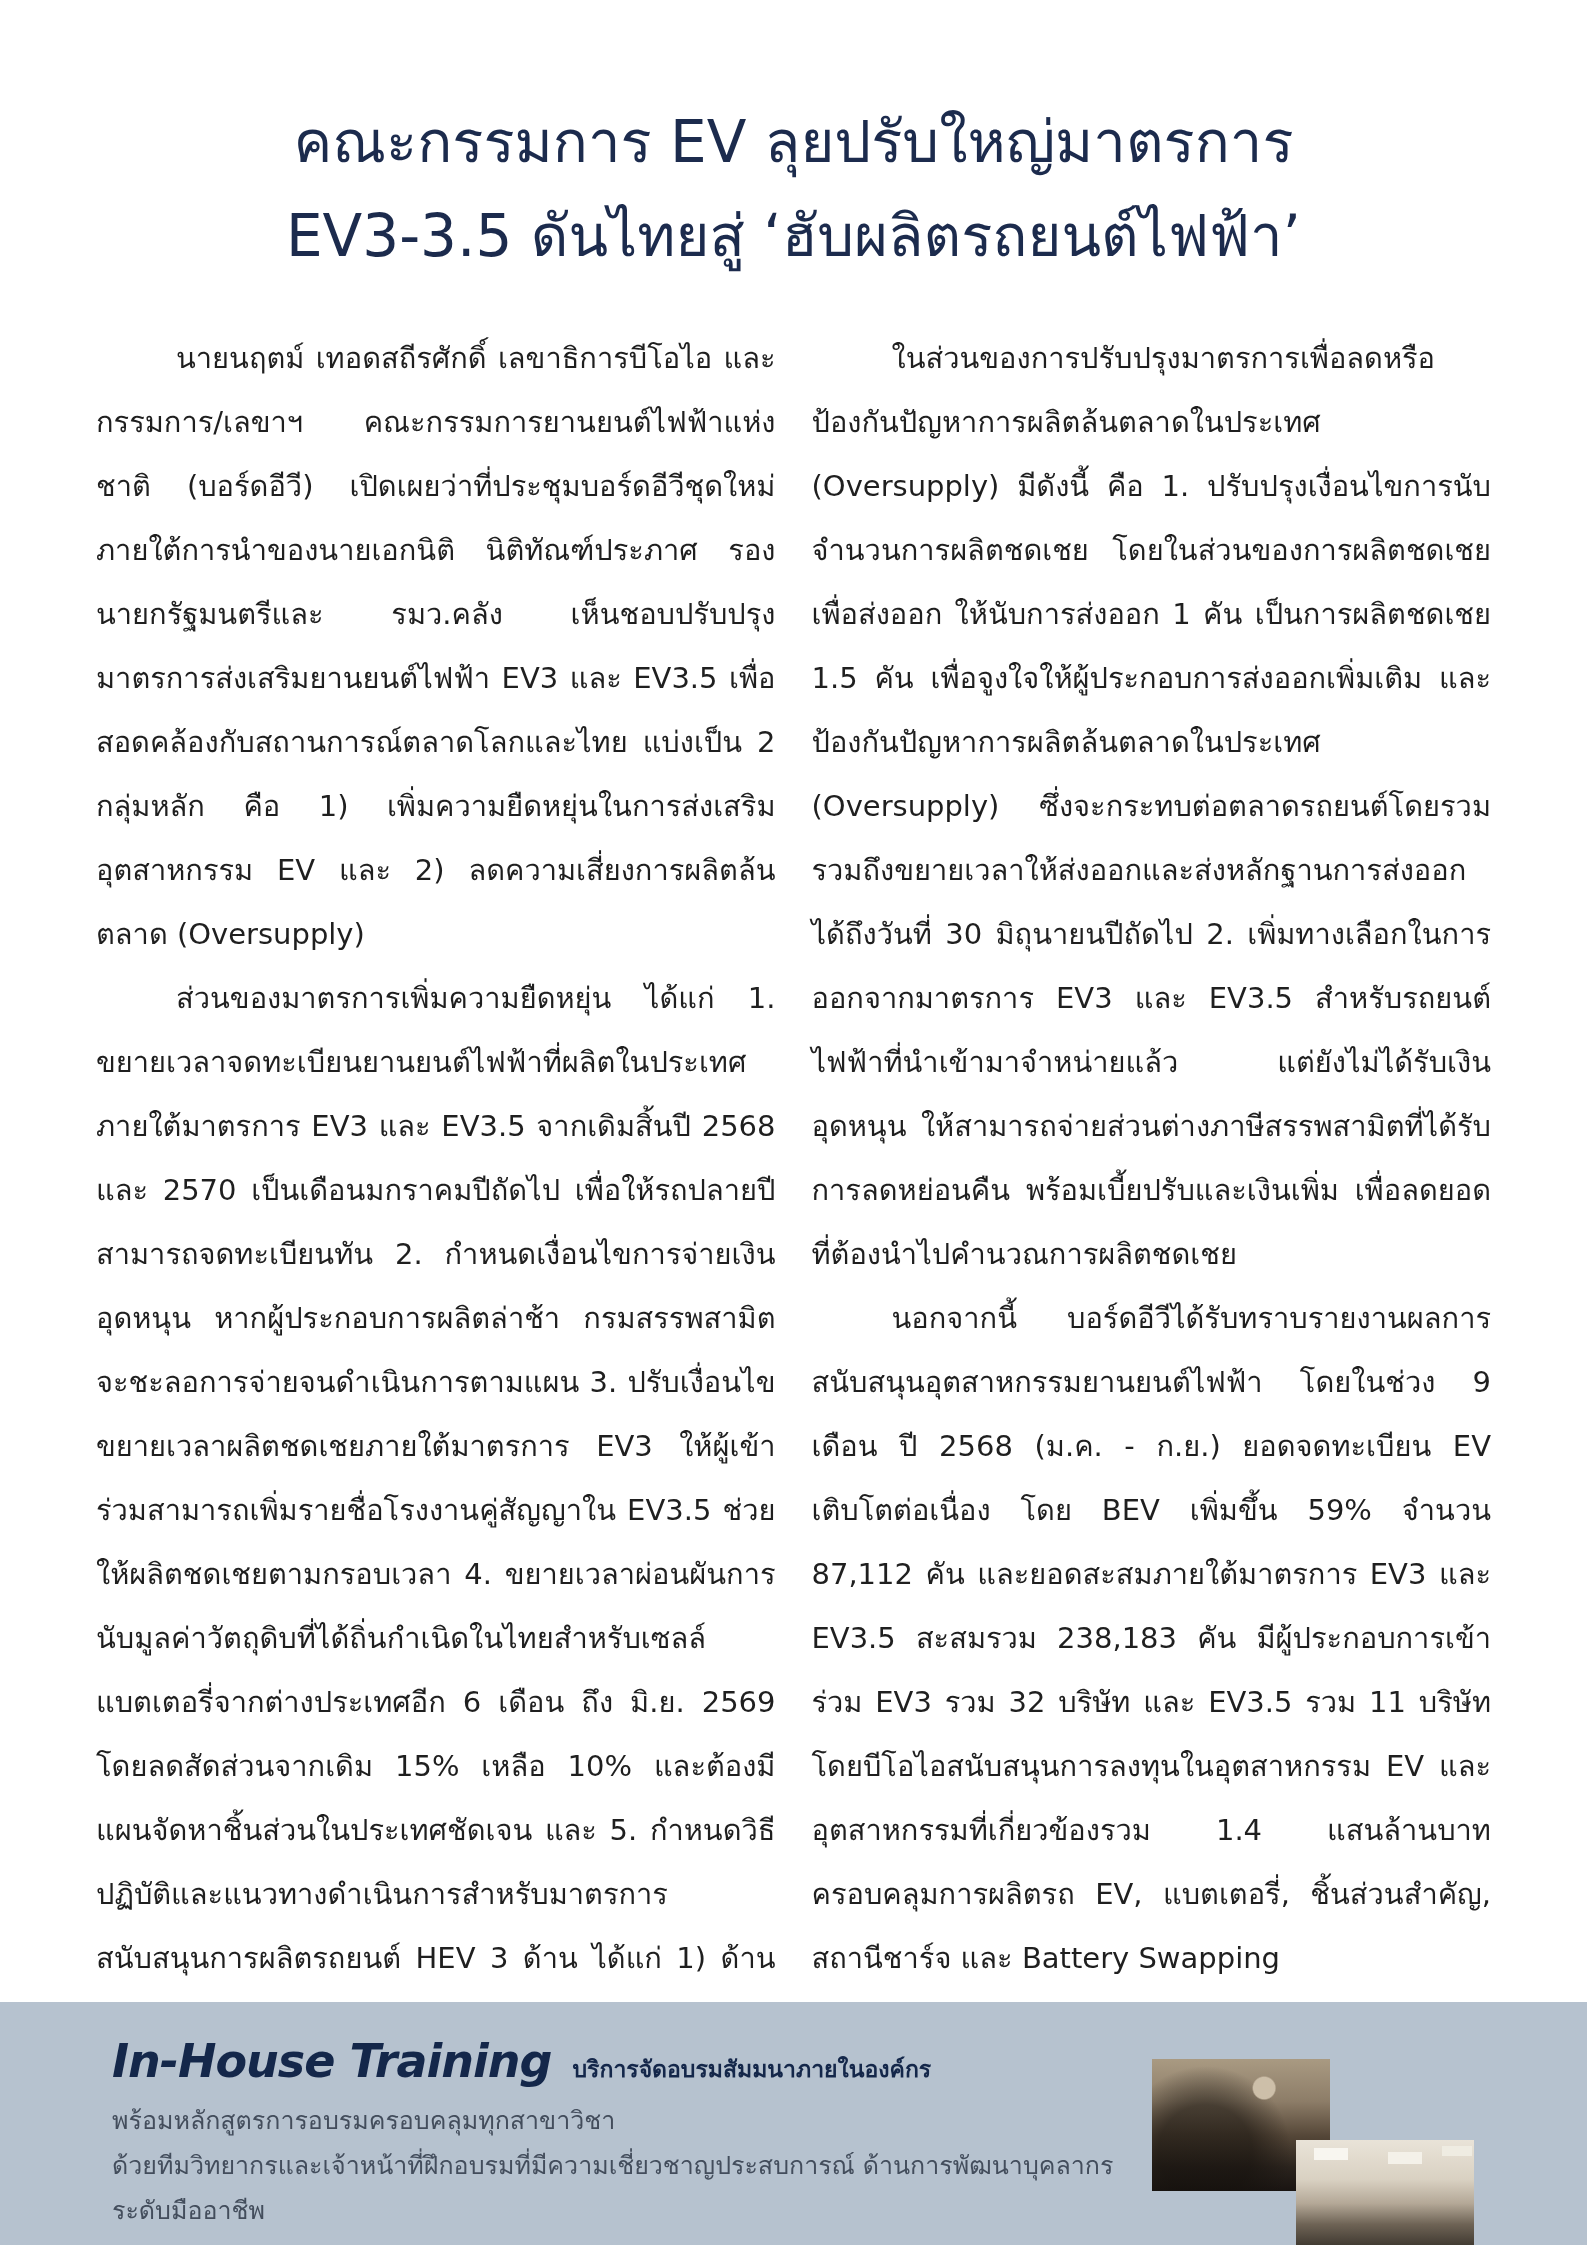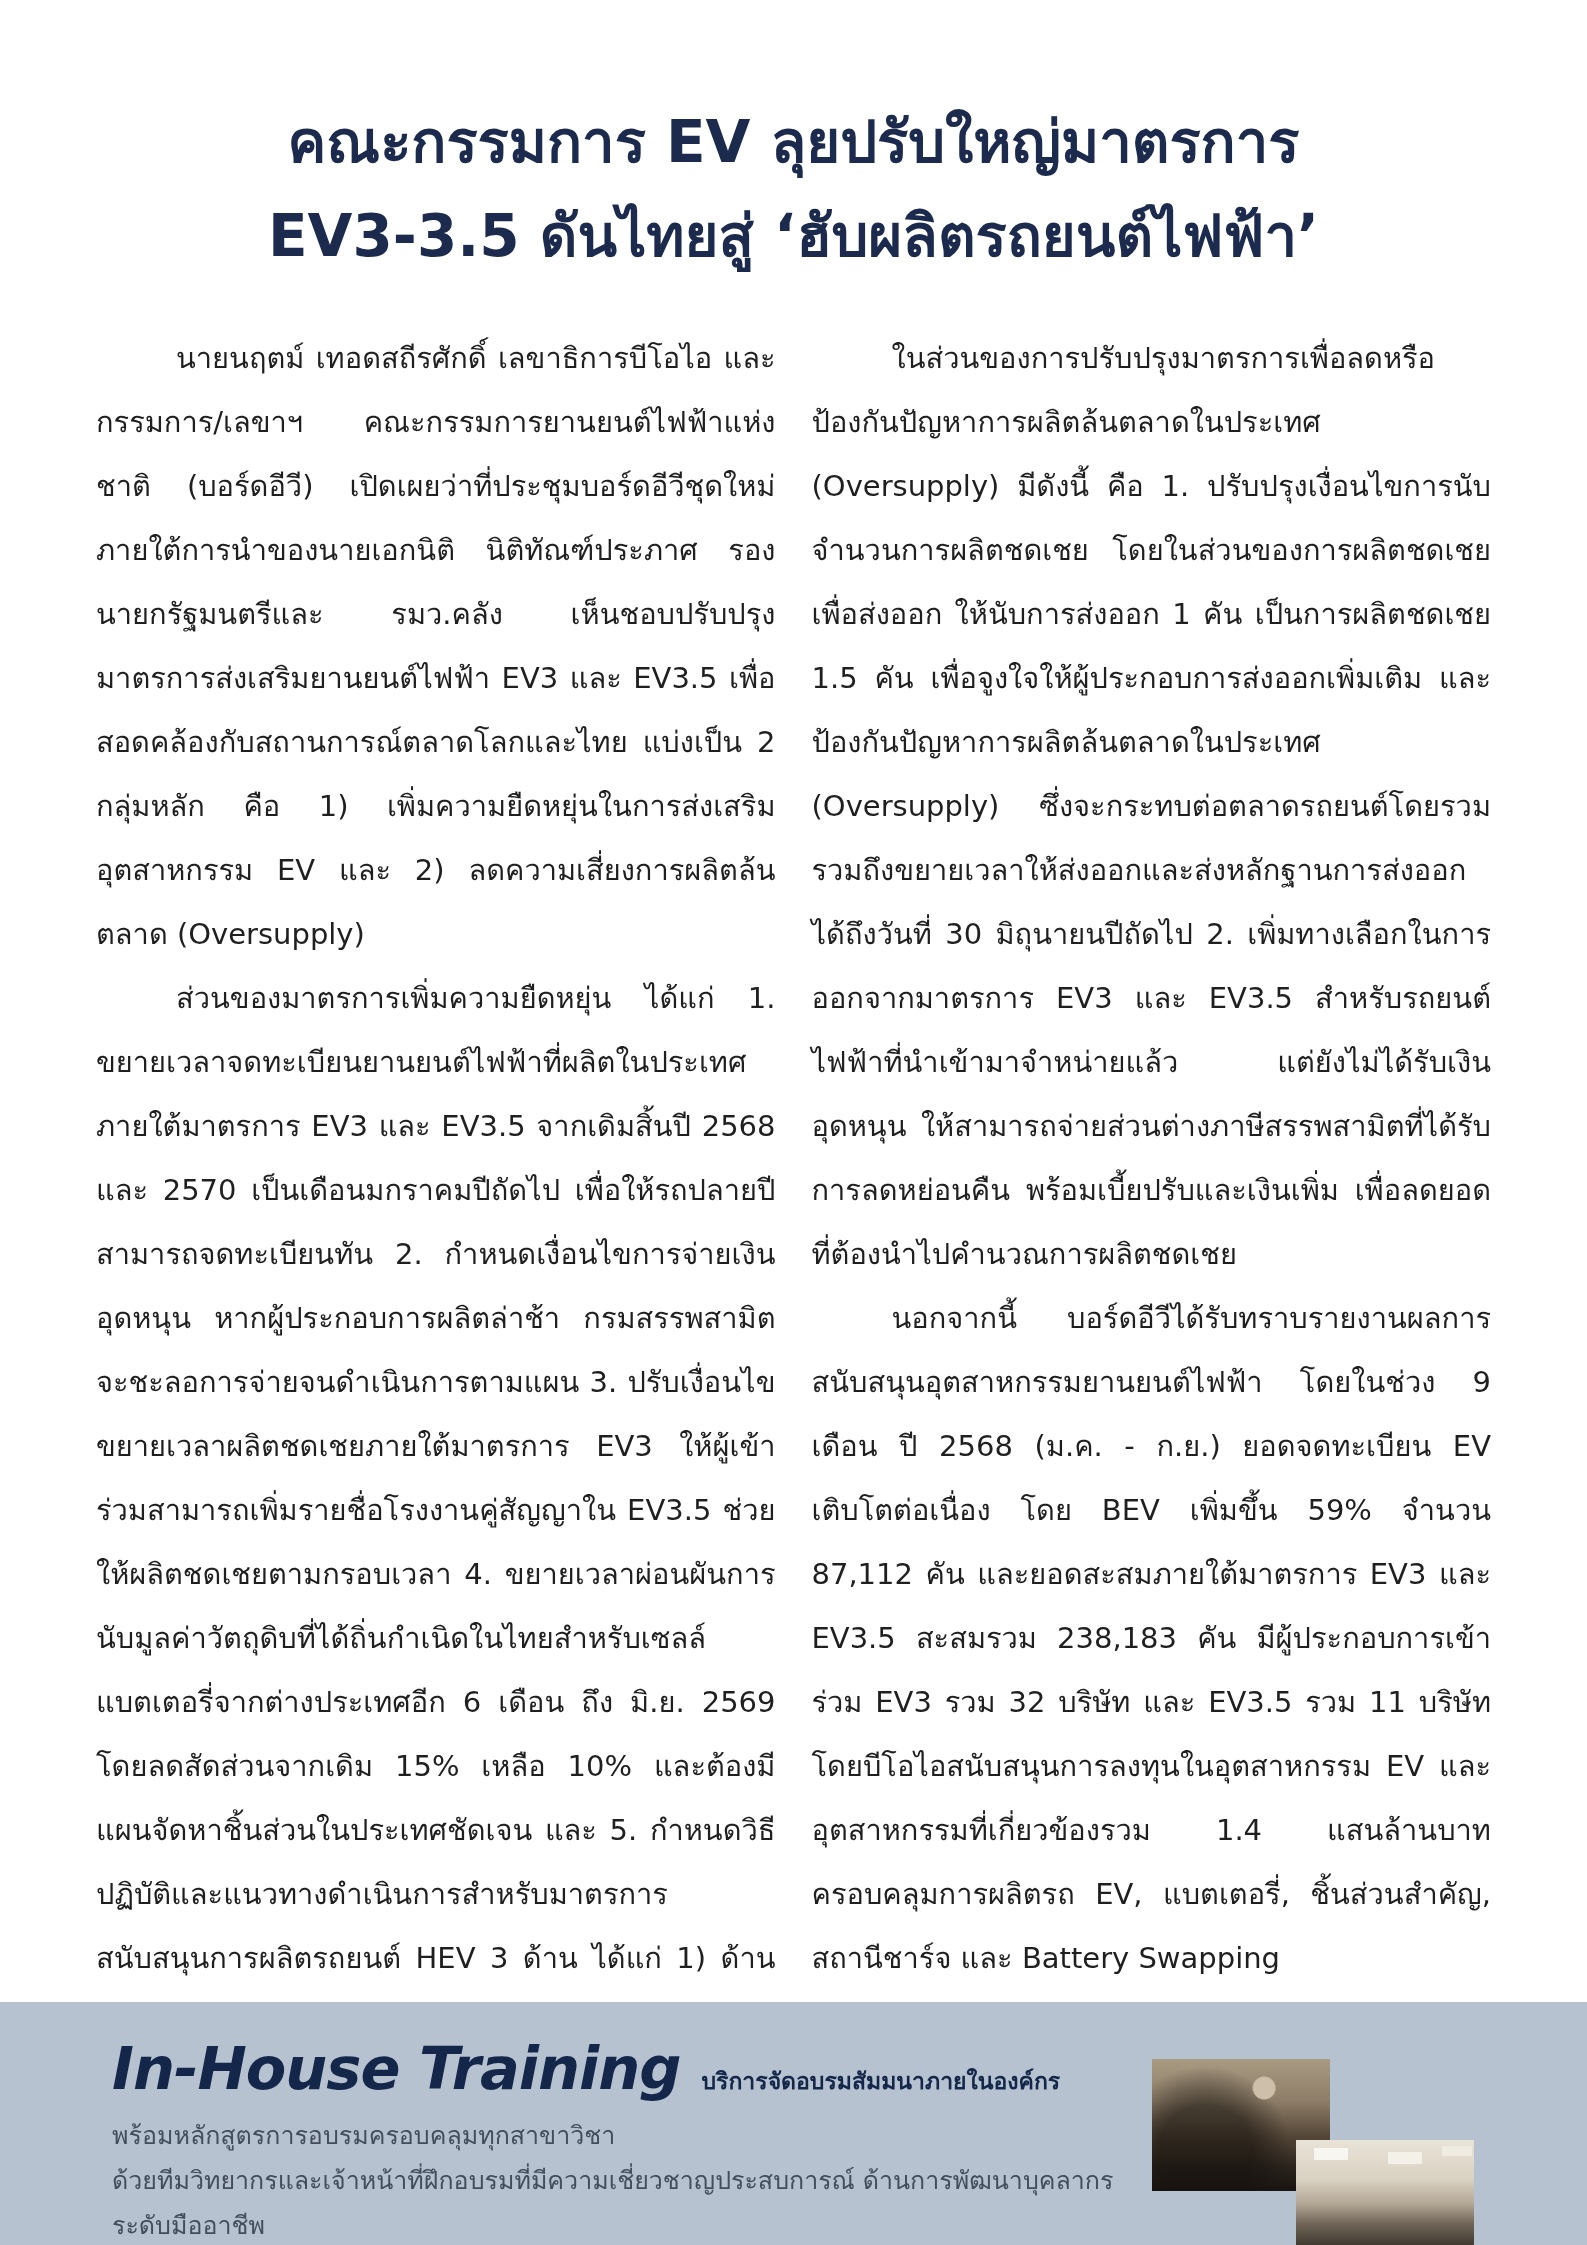--- a/index.html
+++ b/index.html
@@ -10,21 +10,21 @@
     position: relative;
     overflow: hidden;
   }
   .page { position: relative; width: 1587px; height: 2245px; }
 
   
   .headline {
     margin: 96px 60px 0 60px;
     text-align: center;
     color: #1c2b4d;
-    font-weight: bold;
+    font-weight: normal;
     font-size: 58px;
     line-height: 1.62;
     letter-spacing: 0px;
   }
 
   
   .columns {
     display: flex;
     gap: 36px;
     padding: 0 96px;
@@ -43,21 +43,21 @@
   .footer {
     position: absolute;
     left: 0; top: 1906px;
     width: 1587px; height: 339px;
     background: #b6c2cf;
     z-index: 5;
   }
   .footer-inner { padding: 26px 0 0 112px; color: #404a59; }
   .f-title-row { margin: 6px 0 10px 0; white-space: nowrap; }
   .f-title {
-    font-size: 59px;
+    font-size: 46px;
     font-style: italic;
     font-weight: bold;
     color: #14274a;
     letter-spacing: -1px;
   }
   .f-subtitle {
     font-size: 23px;
     color: #14274a;
     margin-left: 16px;
     font-weight: 600;

